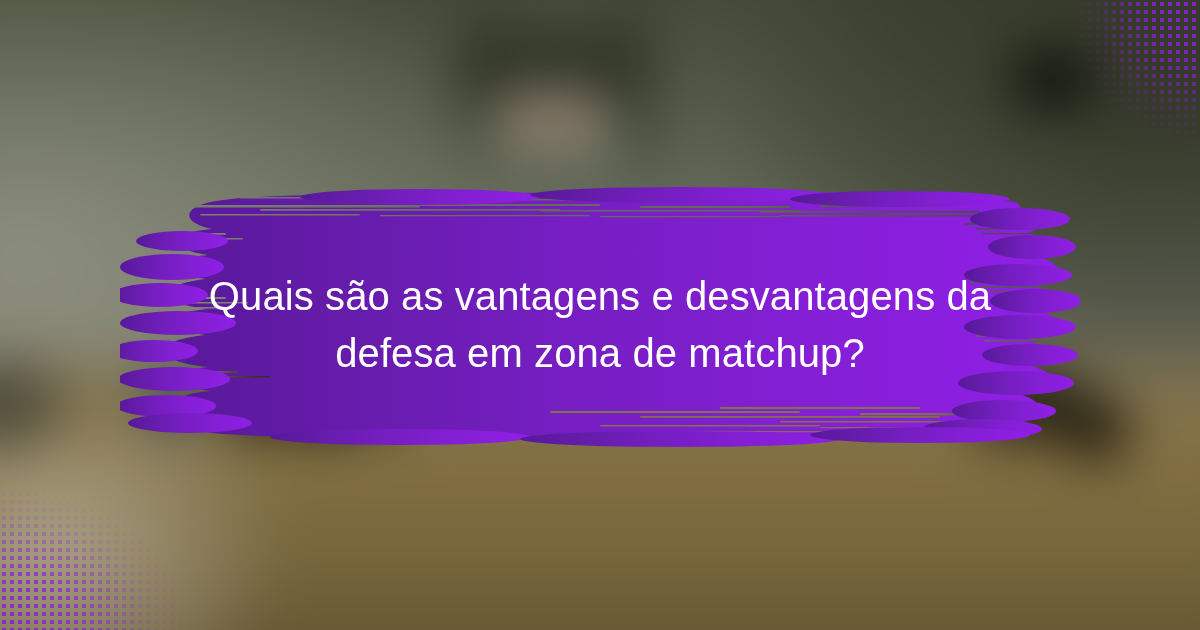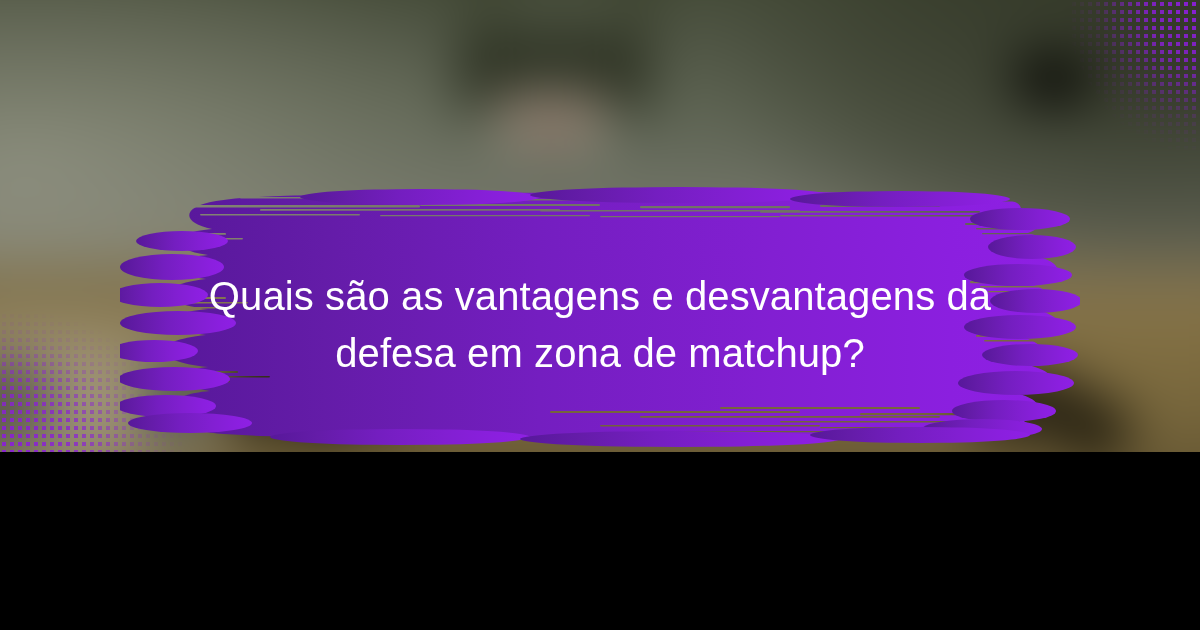--- a/index.html
+++ b/index.html
@@ -4,21 +4,21 @@
 <title>Quais são as vantagens e desvantagens da defesa em zona de matchup?</title>
 <style>
   html, body {
     margin: 0;
     padding: 0;
     background: #000;
   }
   .canvas {
     position: relative;
     width: 1200px;
-    height: 452px;
+    height: 630px;
     overflow: hidden;
     font-family: "Liberation Sans", sans-serif;
     background: #4d7c0f;
   }
 
   
   .photo {
     position: absolute;
     inset: 0;
     overflow: hidden;

